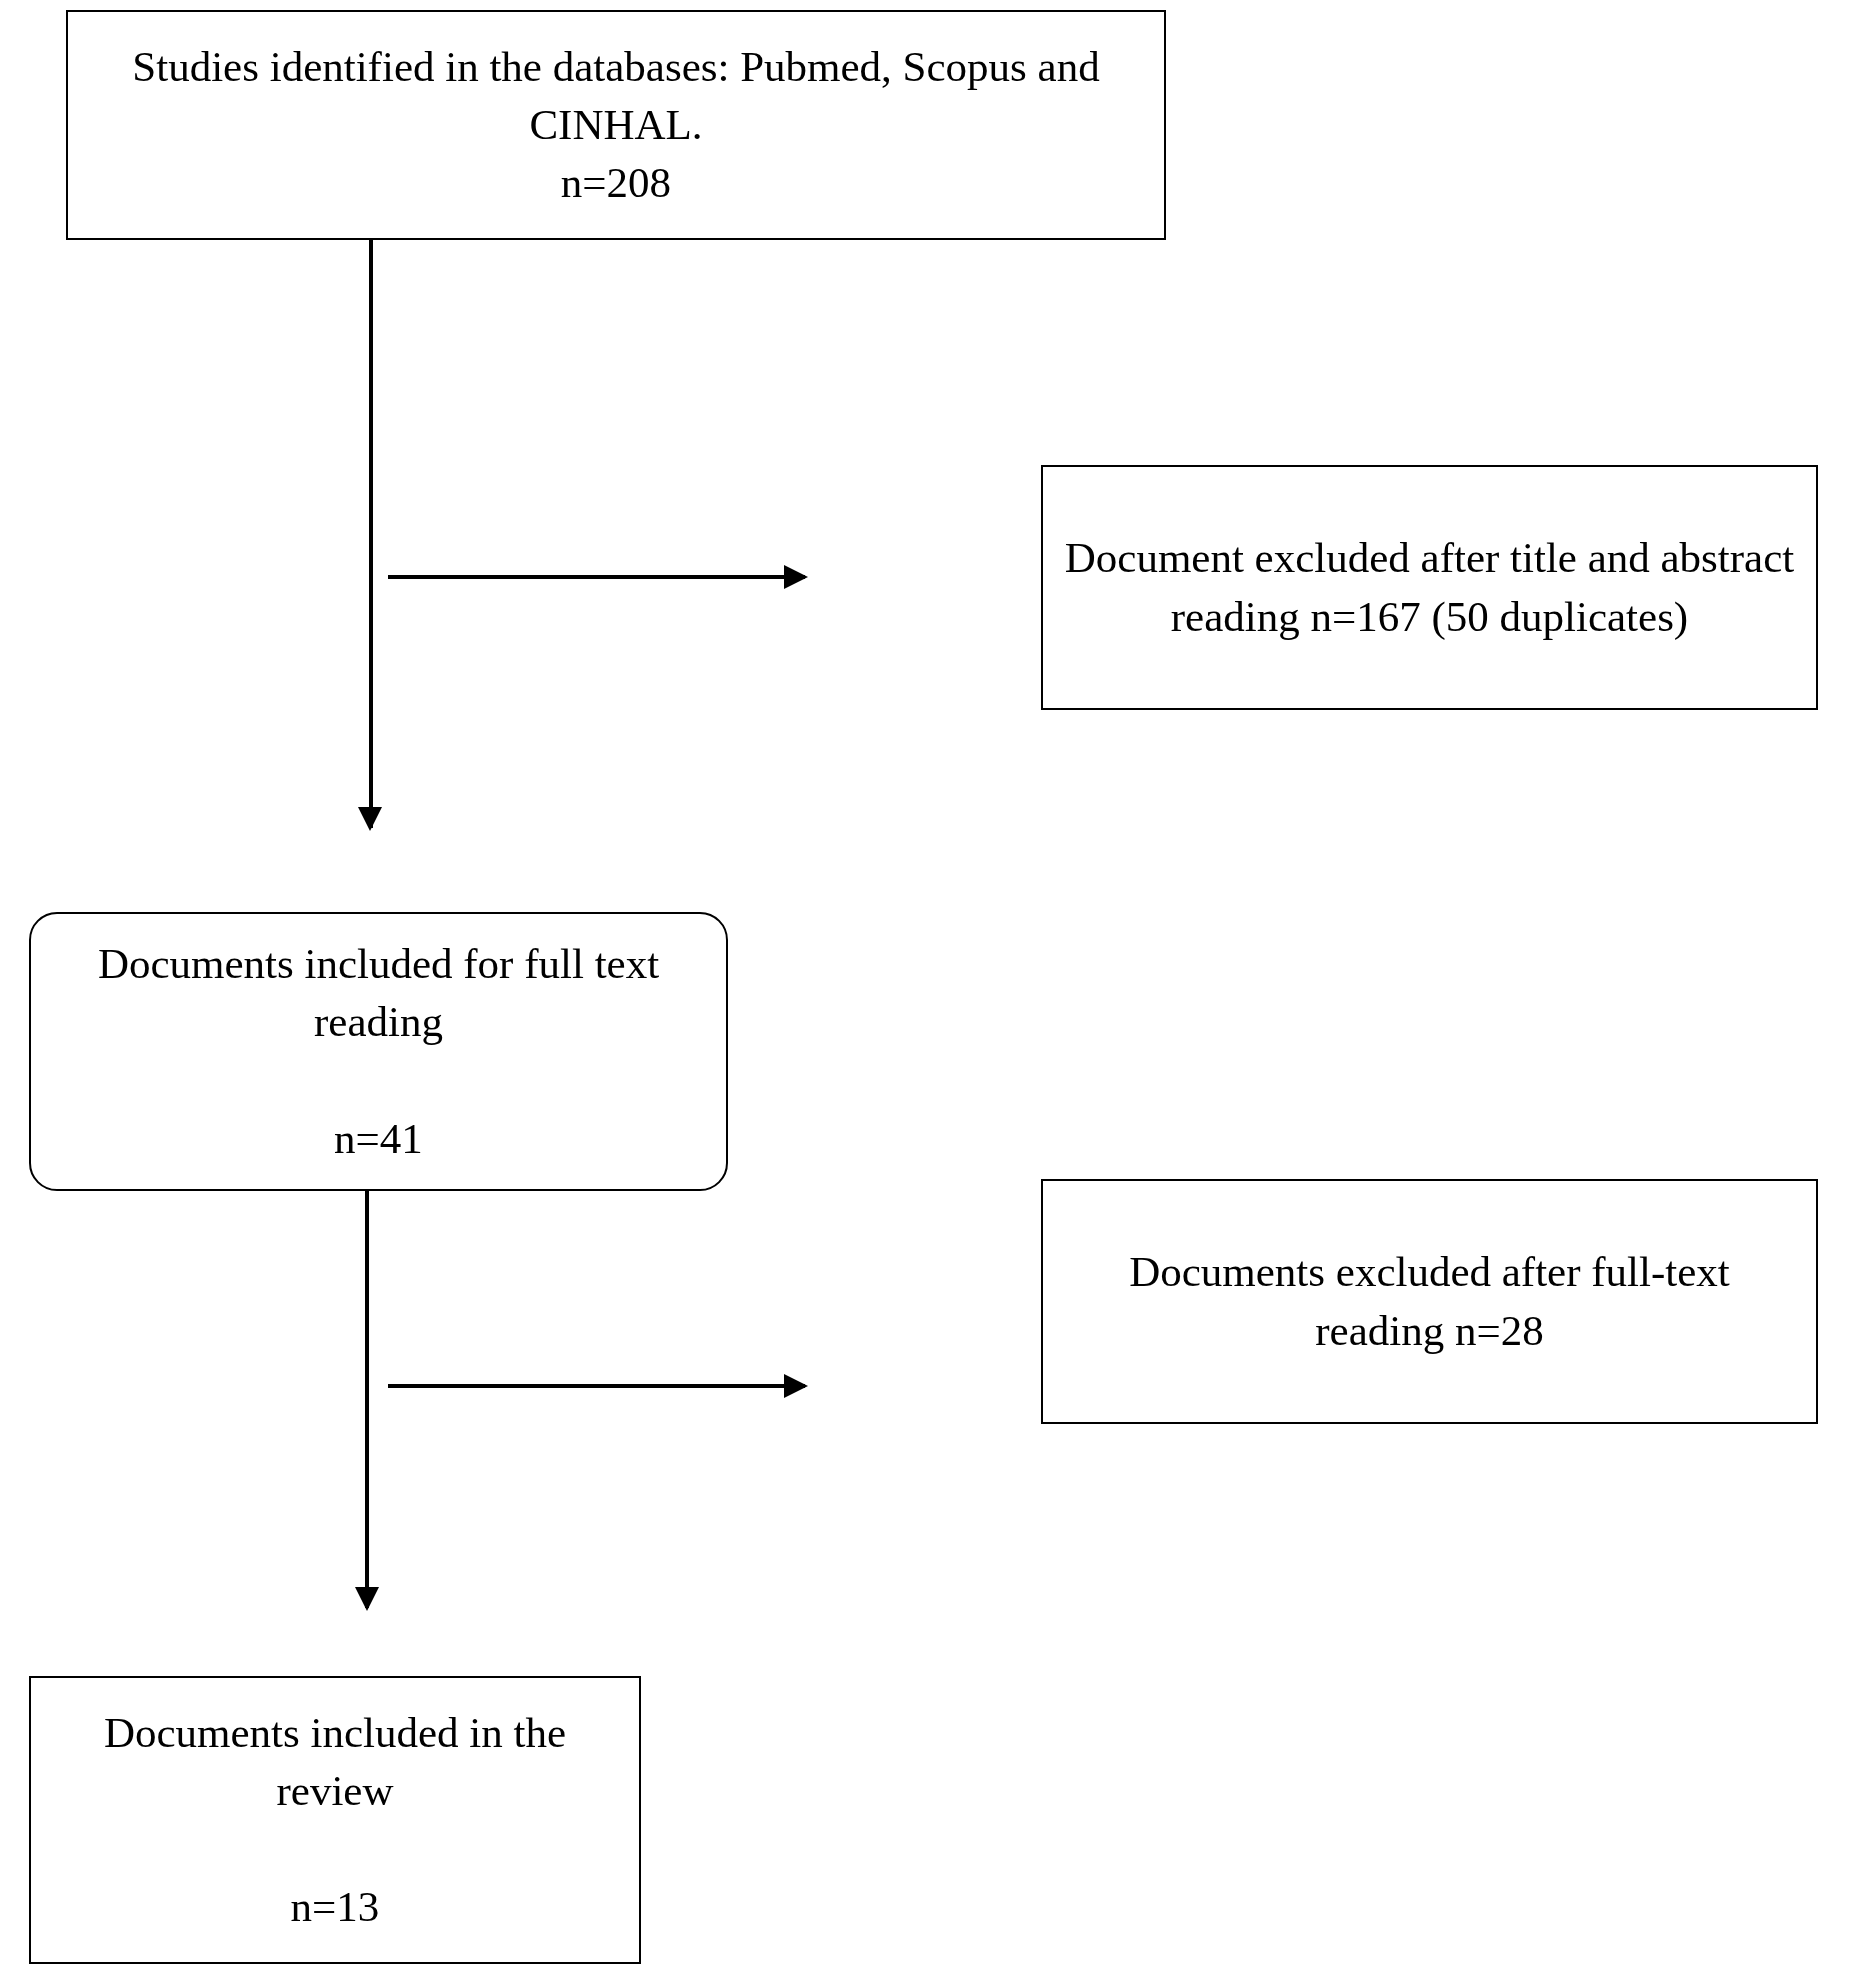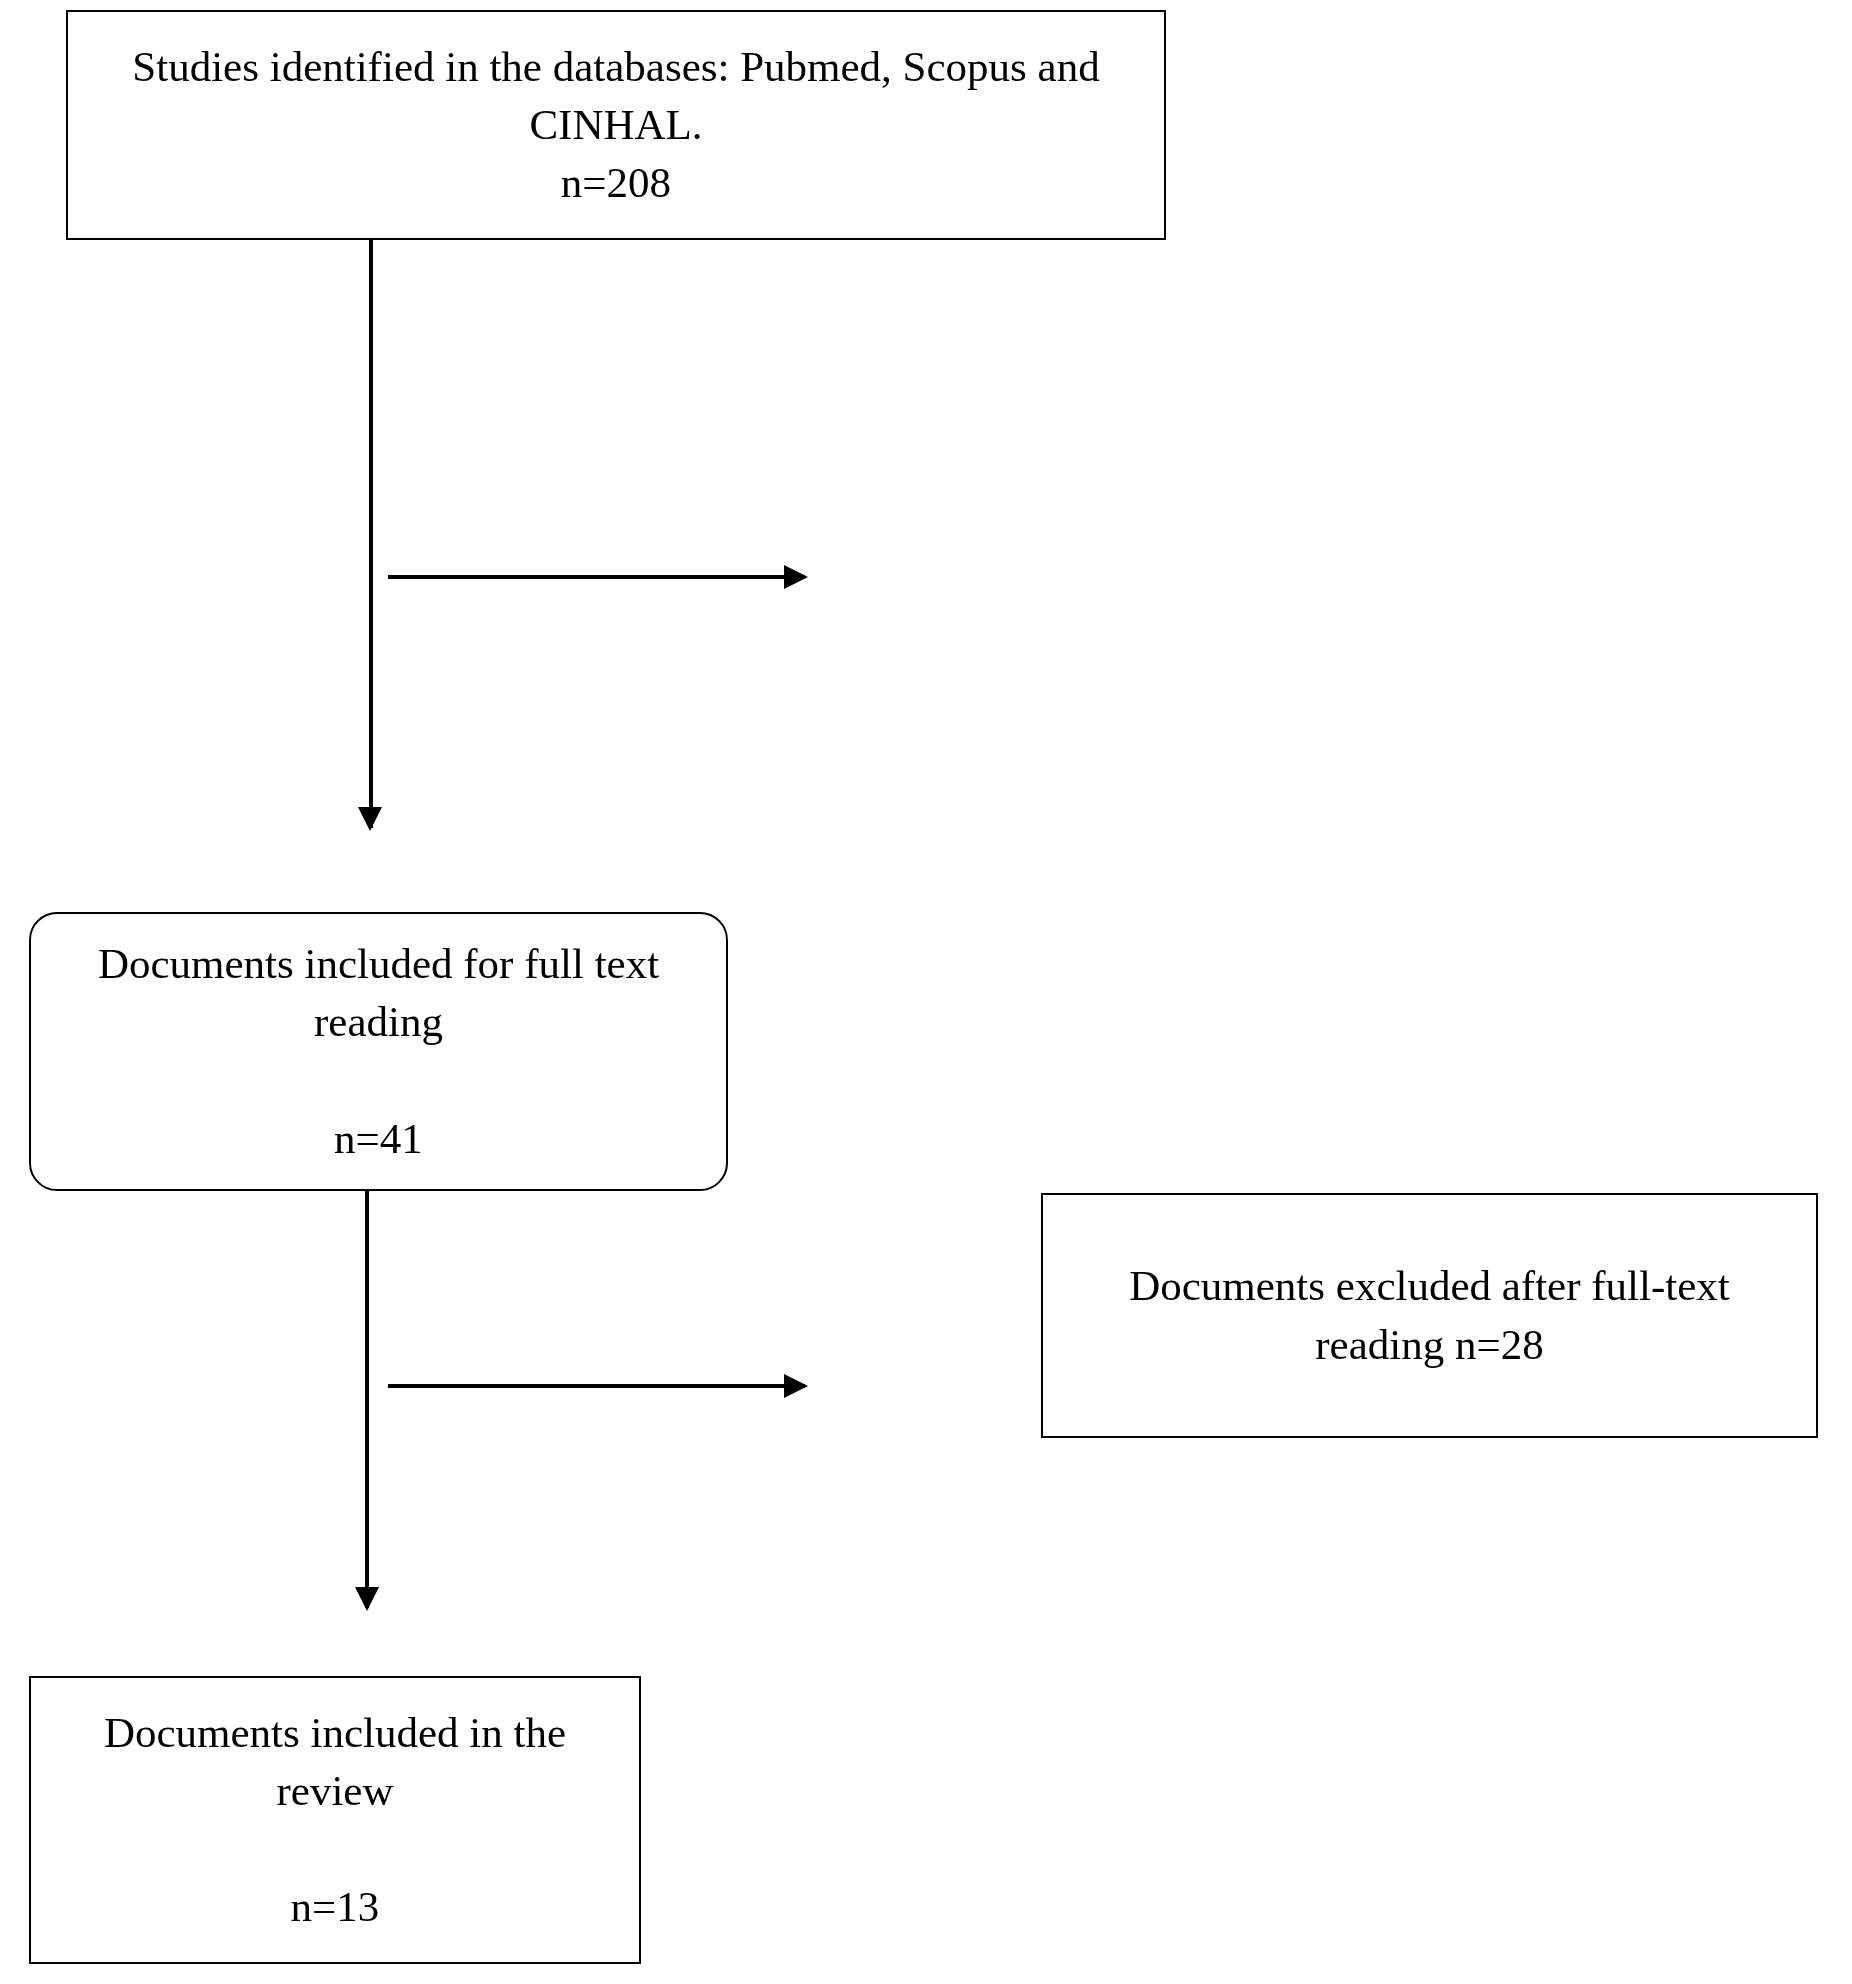--- a/index.html
+++ b/index.html
@@ -74,34 +74,37 @@
     <span class="box-inner">Studies identified in the databases: Pubmed, Scopus and CINHAL.
 n=208</span>
   </div>
 
   <div class="vline" style="left:369px; top:240px; height:588px;"></div>
   <div class="arrowhead-down" style="left:358px; top:807px;"></div>
 
   <div class="hline" style="left:388px; top:575px; width:417px;"></div>
   <div class="arrowhead-right" style="left:784px; top:565px;"></div>
 
+  <div class="box" style="left:1041px; top:465px; width:777px; height:245px;">
+    <span class="box-inner">Document excluded after title and abstract reading n=167 (50 duplicates)</span>
+  </div>
 
   <div class="box" style="left:29px; top:912px; width:699px; height:279px;border-radius:28px;">
     <span class="box-inner">Documents included for full text reading
 
 n=41</span>
   </div>
 
   <div class="vline" style="left:365px; top:1191px; height:417px;"></div>
   <div class="arrowhead-down" style="left:355px; top:1587px;"></div>
 
   <div class="hline" style="left:388px; top:1384px; width:417px;"></div>
   <div class="arrowhead-right" style="left:784px; top:1374px;"></div>
 
-  <div class="box" style="left:1041px; top:1179px; width:777px; height:245px;margin-top:14px;">
+  <div class="box" style="left:1041px; top:1179px; width:777px; height:245px;">
     <span class="box-inner">Documents excluded after full-text reading n=28</span>
   </div>
 
   <div class="box" style="left:29px; top:1676px; width:612px; height:288px;">
     <span class="box-inner">Documents included in the review
 
 n=13</span>
   </div>
 
 </div>

